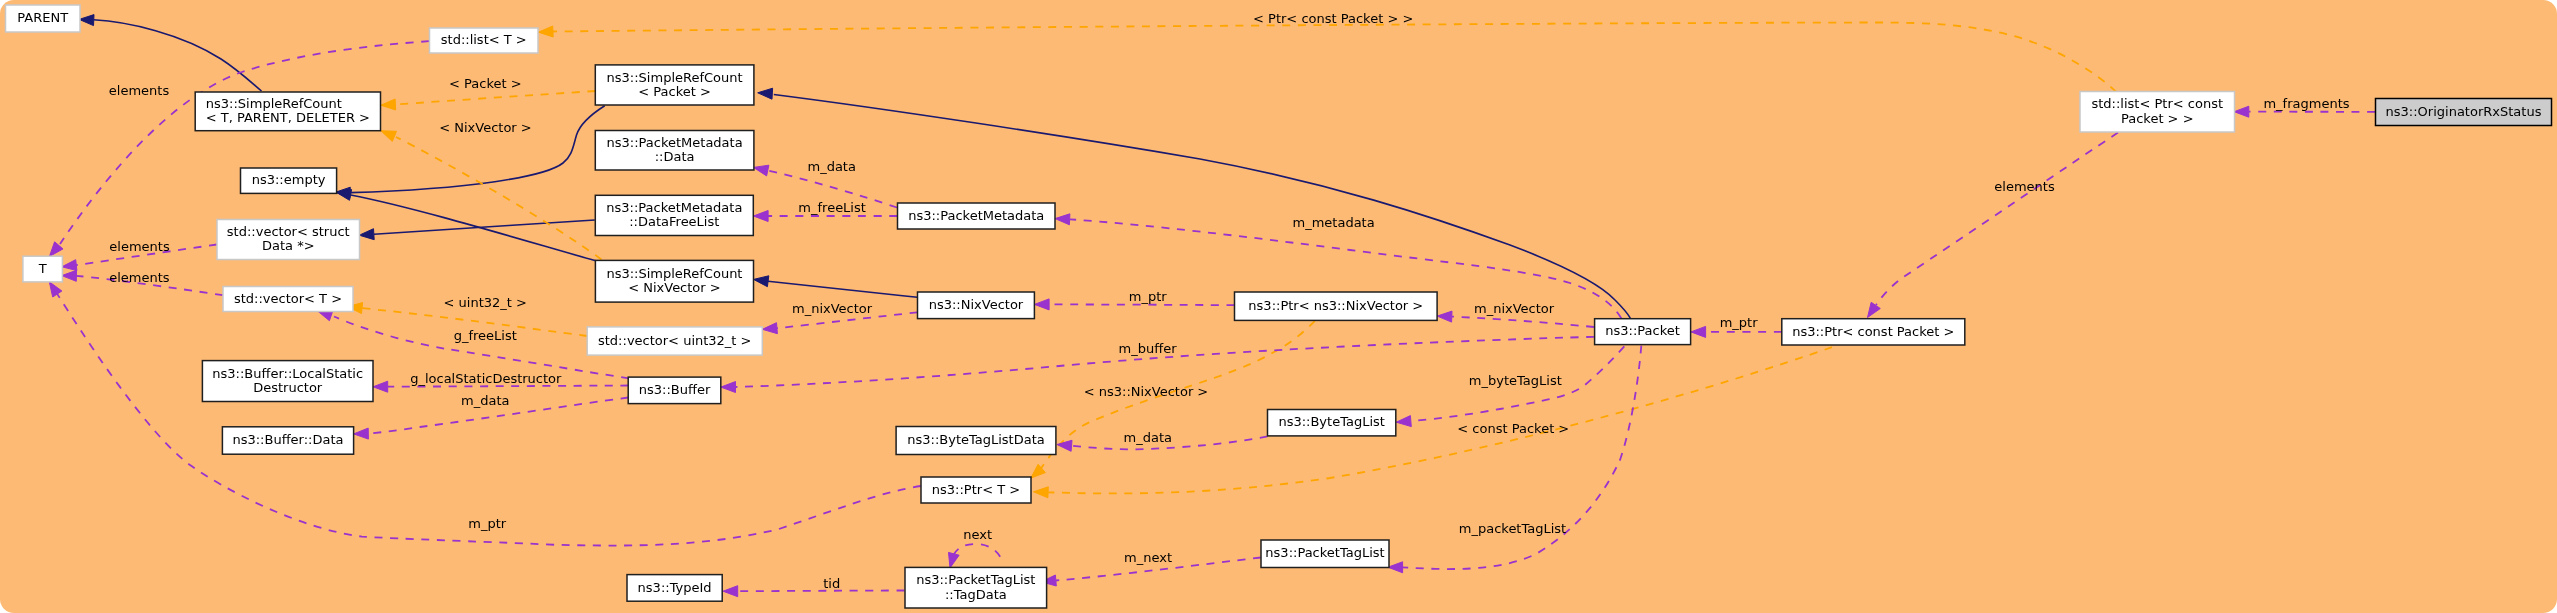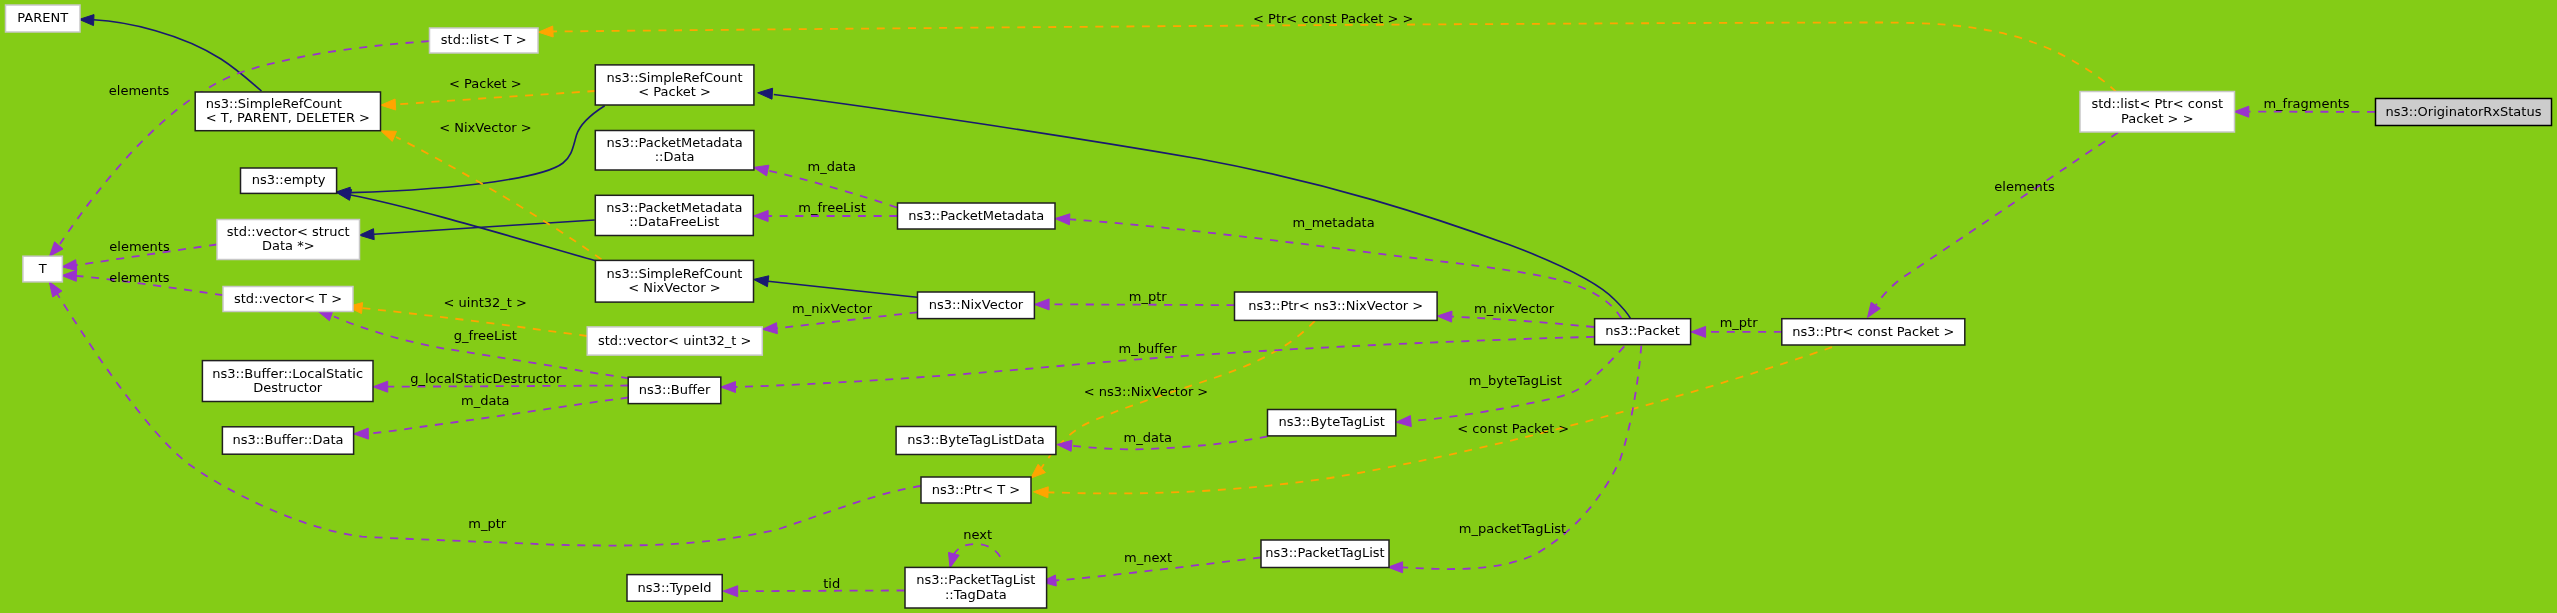--- a/index.html
+++ b/index.html
@@ -1,17 +1,17 @@
 <!DOCTYPE html>
 <html><head>
 <meta charset="utf-8">
 <title>Collaboration graph</title>
 <style>
   html,body{margin:0;padding:0;background:#ffffff;}
-  #graph{width:2557px;height:613px;position:relative;background:#84cc16;overflow:hidden;}
+  #graph{width:2557px;height:613px;position:relative;background:#fdba74;overflow:hidden;border-radius:14px;}
   svg{display:block;shape-rendering:geometricPrecision;}
   text{font-family:"DejaVu Sans",sans-serif;font-size:13px;fill:#000000;
        text-anchor:middle;-webkit-font-smoothing:antialiased;}
   .nodebox{fill:#ffffff;}
   .solid  > .nodebox{stroke:#1f1f1f;stroke-width:1.5;}
   .grey   > .nodebox{stroke:#c8c8c8;stroke-width:1.5;}
   .current> .nodebox{fill:#cccccc;stroke:#000000;stroke-width:1.5;}
   .epath{fill:none;stroke-width:1.6;}
   .e-inherit{stroke:#191970;}
   .e-usage{stroke:#9a32cd;stroke-width:1.8;stroke-dasharray:8,7.6;}

